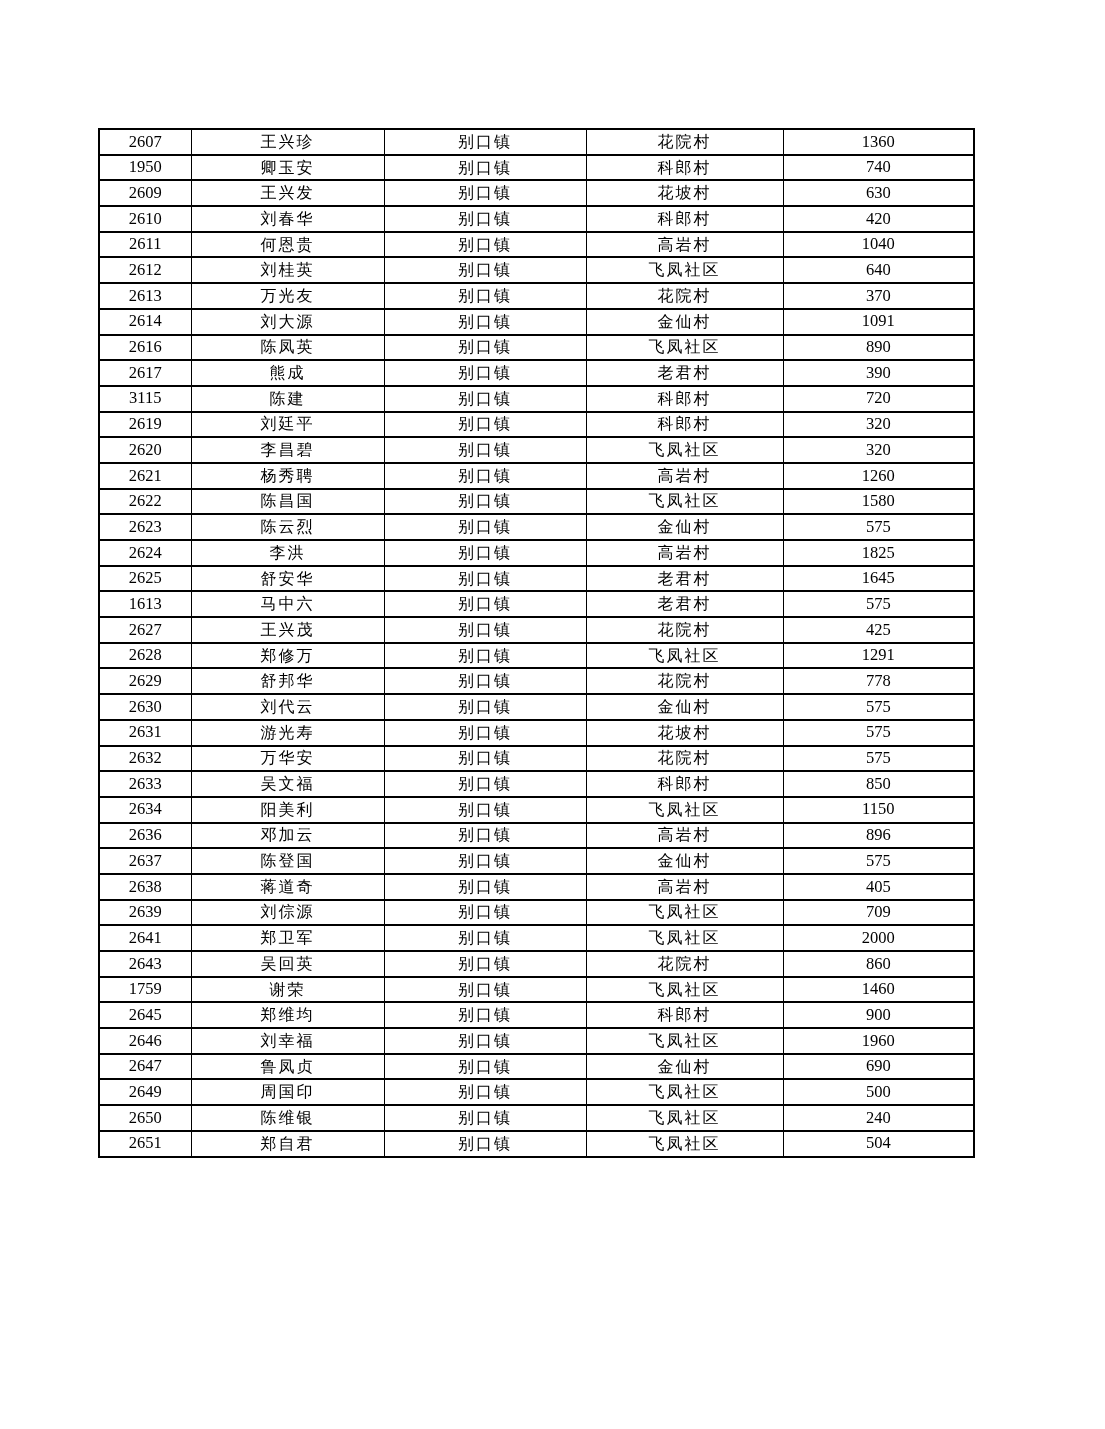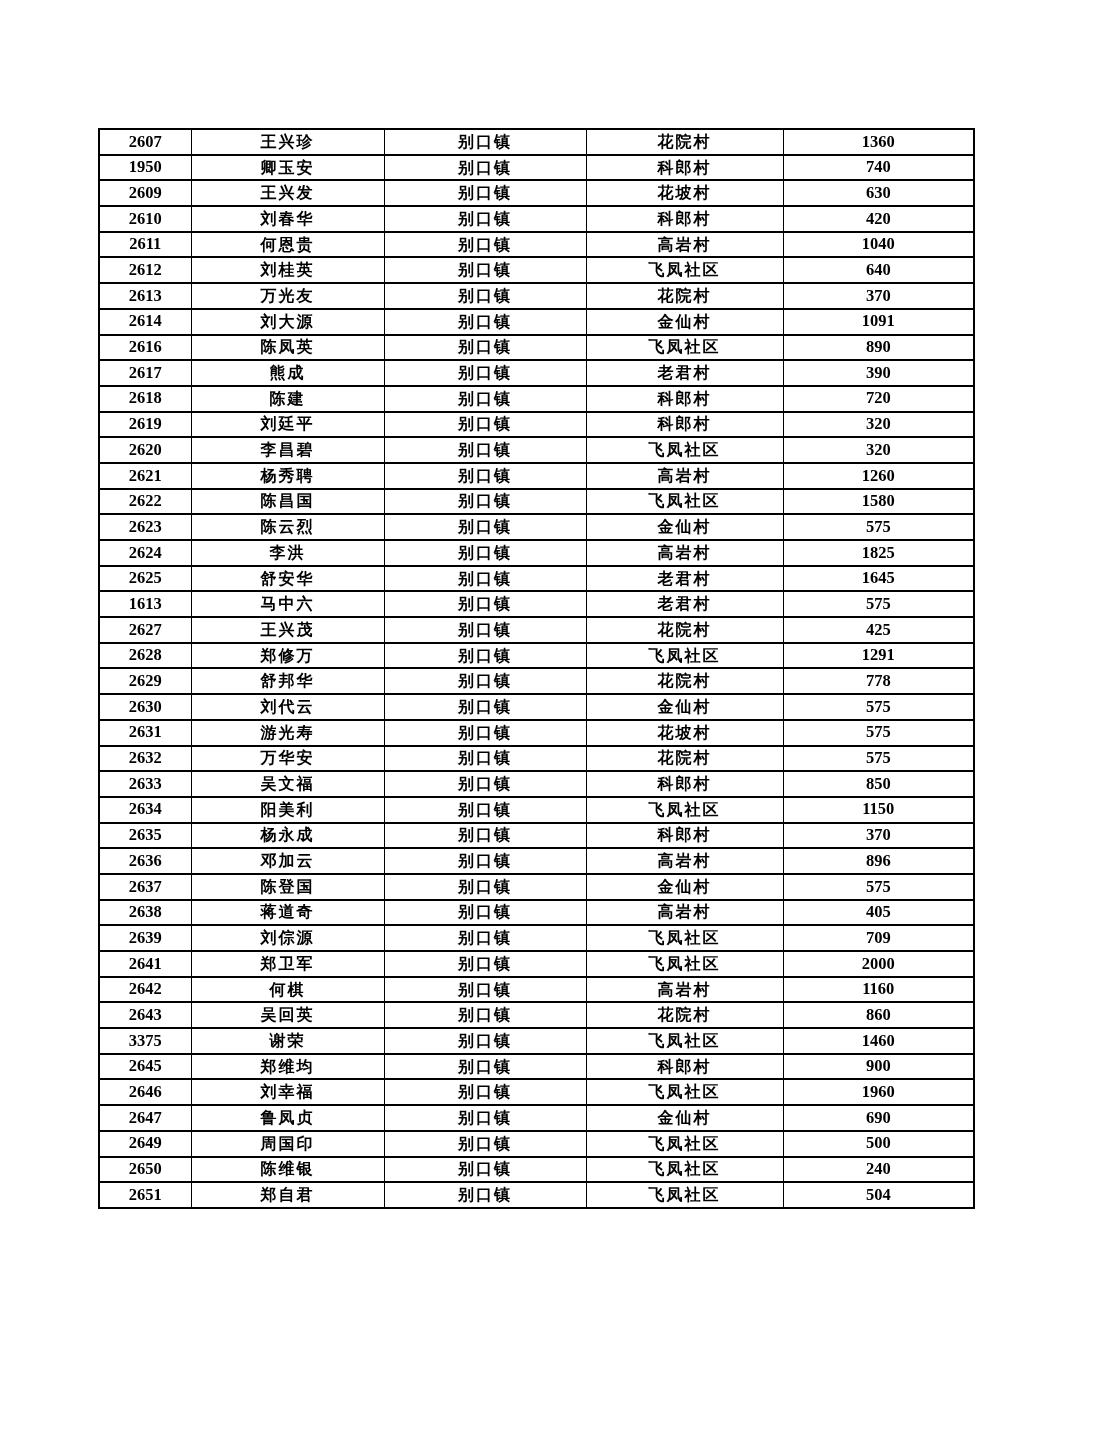--- a/index.html
+++ b/index.html
@@ -14,21 +14,20 @@
     font-family: "Liberation Serif", "DejaVu Serif", serif;
     color: #000000;
   }
   .page {
     position: absolute;
     left: 0; top: 0;
     width: 1105px;
     height: 1429px;
     background: #ffffff;
     overflow: hidden;
-    font-weight: bold;
   }
   table.roster {
     position: absolute;
     left: 98px;
     top: 128px;
     width: 875px;
     border-collapse: collapse;
     table-layout: fixed;
     border: 2px solid #000000;
   }
@@ -136,21 +135,21 @@
           <td class="num">890</td>
         </tr>
         <tr>
           <td class="num">2617</td>
           <td class="cjk">熊成</td>
           <td class="cjk">别口镇</td>
           <td class="cjk">老君村</td>
           <td class="num">390</td>
         </tr>
         <tr>
-          <td class="num">2618</td>
+          <td class="num">3115</td>
           <td class="cjk">陈建</td>
           <td class="cjk">别口镇</td>
           <td class="cjk">科郎村</td>
           <td class="num">720</td>
         </tr>
         <tr>
           <td class="num">2619</td>
           <td class="cjk">刘廷平</td>
           <td class="cjk">别口镇</td>
           <td class="cjk">科郎村</td>
@@ -255,27 +254,20 @@
           <td class="num">850</td>
         </tr>
         <tr>
           <td class="num">2634</td>
           <td class="cjk">阳美利</td>
           <td class="cjk">别口镇</td>
           <td class="cjk">飞凤社区</td>
           <td class="num">1150</td>
         </tr>
         <tr>
-          <td class="num">2635</td>
-          <td class="cjk">杨永成</td>
-          <td class="cjk">别口镇</td>
-          <td class="cjk">科郎村</td>
-          <td class="num">370</td>
-        </tr>
-        <tr>
           <td class="num">2636</td>
           <td class="cjk">邓加云</td>
           <td class="cjk">别口镇</td>
           <td class="cjk">高岩村</td>
           <td class="num">896</td>
         </tr>
         <tr>
           <td class="num">2637</td>
           <td class="cjk">陈登国</td>
           <td class="cjk">别口镇</td>
@@ -297,35 +289,28 @@
           <td class="num">709</td>
         </tr>
         <tr>
           <td class="num">2641</td>
           <td class="cjk">郑卫军</td>
           <td class="cjk">别口镇</td>
           <td class="cjk">飞凤社区</td>
           <td class="num">2000</td>
         </tr>
         <tr>
-          <td class="num">2642</td>
-          <td class="cjk">何棋</td>
-          <td class="cjk">别口镇</td>
-          <td class="cjk">高岩村</td>
-          <td class="num">1160</td>
-        </tr>
-        <tr>
           <td class="num">2643</td>
           <td class="cjk">吴回英</td>
           <td class="cjk">别口镇</td>
           <td class="cjk">花院村</td>
           <td class="num">860</td>
         </tr>
         <tr>
-          <td class="num">3375</td>
+          <td class="num">1759</td>
           <td class="cjk">谢荣</td>
           <td class="cjk">别口镇</td>
           <td class="cjk">飞凤社区</td>
           <td class="num">1460</td>
         </tr>
         <tr>
           <td class="num">2645</td>
           <td class="cjk">郑维均</td>
           <td class="cjk">别口镇</td>
           <td class="cjk">科郎村</td>

